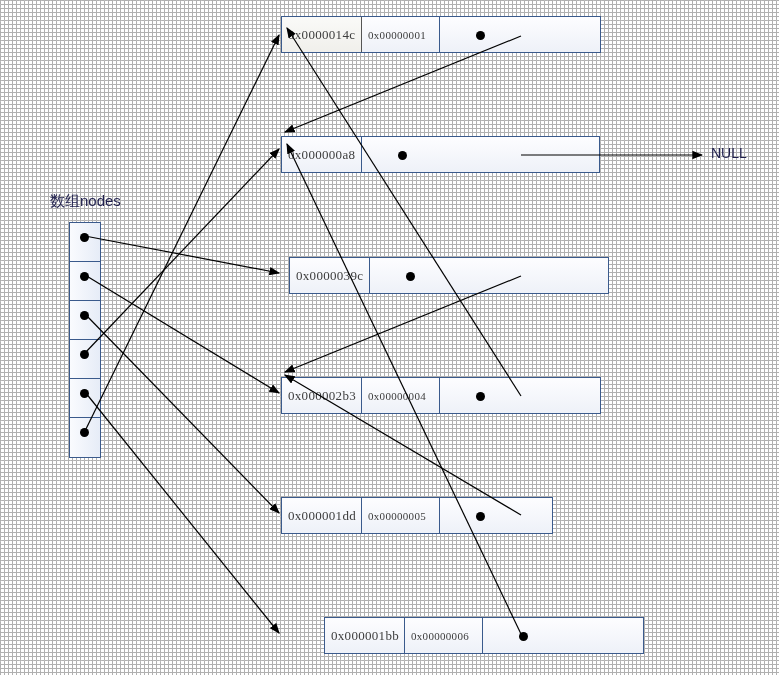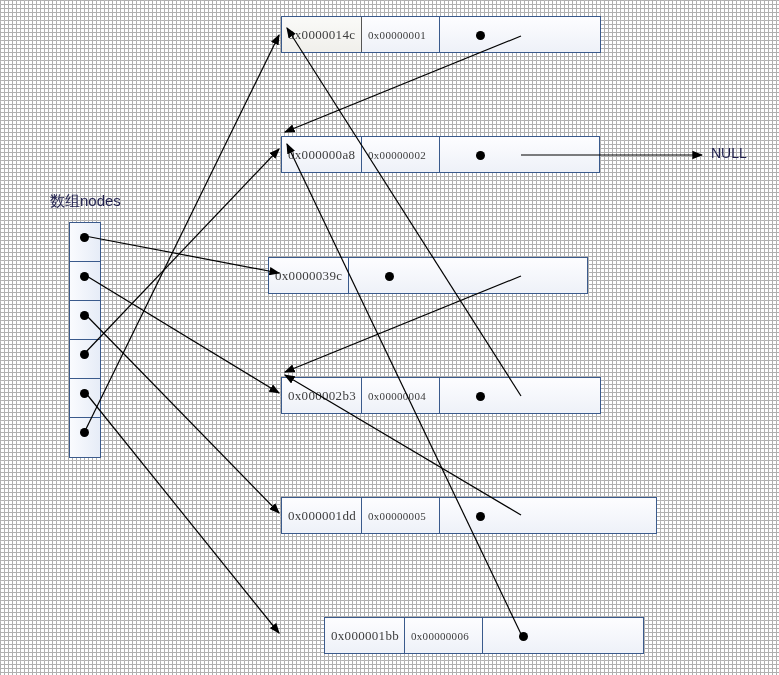--- a/index.html
+++ b/index.html
@@ -144,42 +144,41 @@
   <div class="node-row first-cell-grey" style="left:281px;top:16px;width:320px;">
     <div class="cell-addr">0x0000014c</div>
     <div class="cell-val">0x00000001</div>
     <div class="cell-next">
       <span class="dot" style="left:36px;top:14px;"></span>
     </div>
   </div>
 
   <div class="node-row" style="left:281px;top:136px;width:319px;">
     <div class="cell-addr">0x000000a8</div>
-    <div class="cell-val">0x00000002</div>
-    <div class="cell-next">
-      <span class="dot" style="left:36px;top:14px;"></span>
-    </div>
-  </div>
-
-  <div class="node-row" style="left:268px;top:257px;width:320px;">
+    <div class="cell-next">
+      <span class="dot" style="left:36px;top:14px;"></span>
+    </div>
+  </div>
+
+  <div class="node-row" style="left:289px;top:257px;width:320px;">
     <div class="cell-addr">0x0000039c</div>
     <div class="cell-next">
       <span class="dot" style="left:36px;top:14px;"></span>
     </div>
   </div>
 
   <div class="node-row" style="left:281px;top:377px;width:320px;">
     <div class="cell-addr">0x000002b3</div>
     <div class="cell-val">0x00000004</div>
     <div class="cell-next">
       <span class="dot" style="left:36px;top:14px;"></span>
     </div>
   </div>
 
-  <div class="node-row" style="left:281px;top:497px;width:376px;">
+  <div class="node-row" style="left:281px;top:497px;width:272px;">
     <div class="cell-addr">0x000001dd</div>
     <div class="cell-val">0x00000005</div>
     <div class="cell-next">
       <span class="dot" style="left:36px;top:14px;"></span>
     </div>
   </div>
 
   <div class="node-row" style="left:281px;top:617px;width:320px;margin-left:43px;">
     <div class="cell-addr">0x000001bb</div>
     <div class="cell-val">0x00000006</div>

